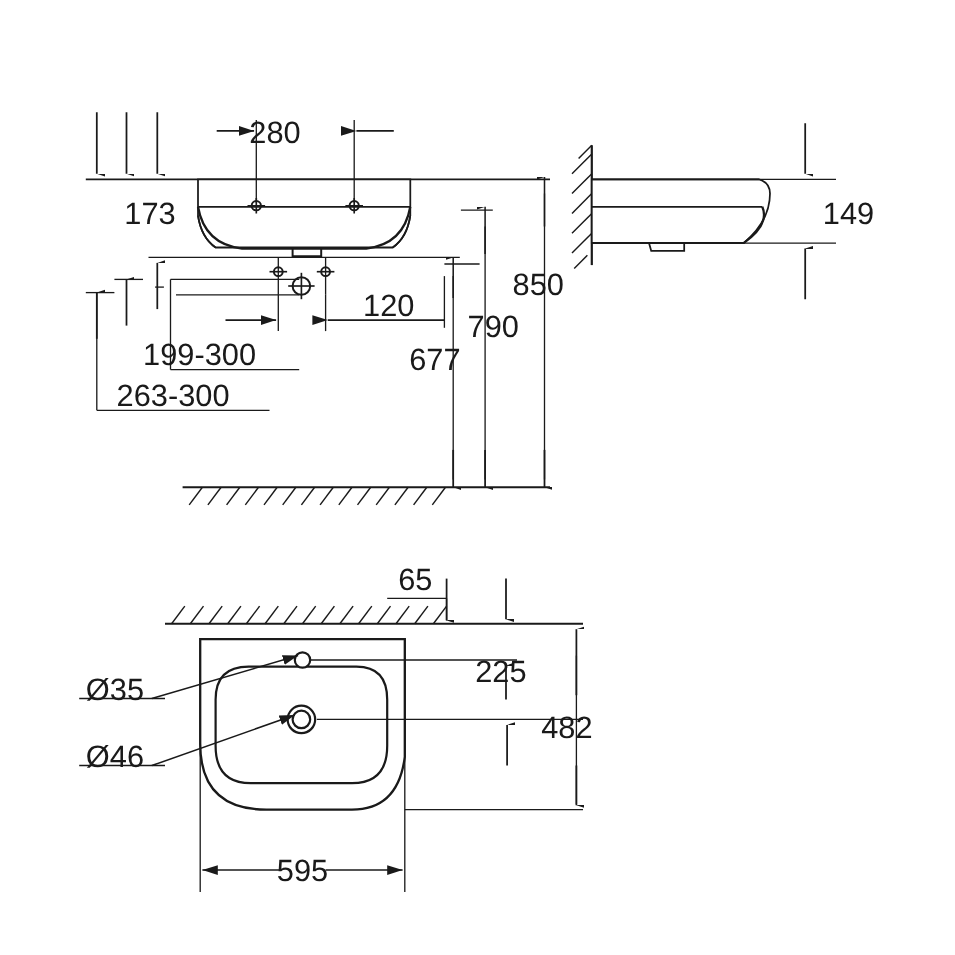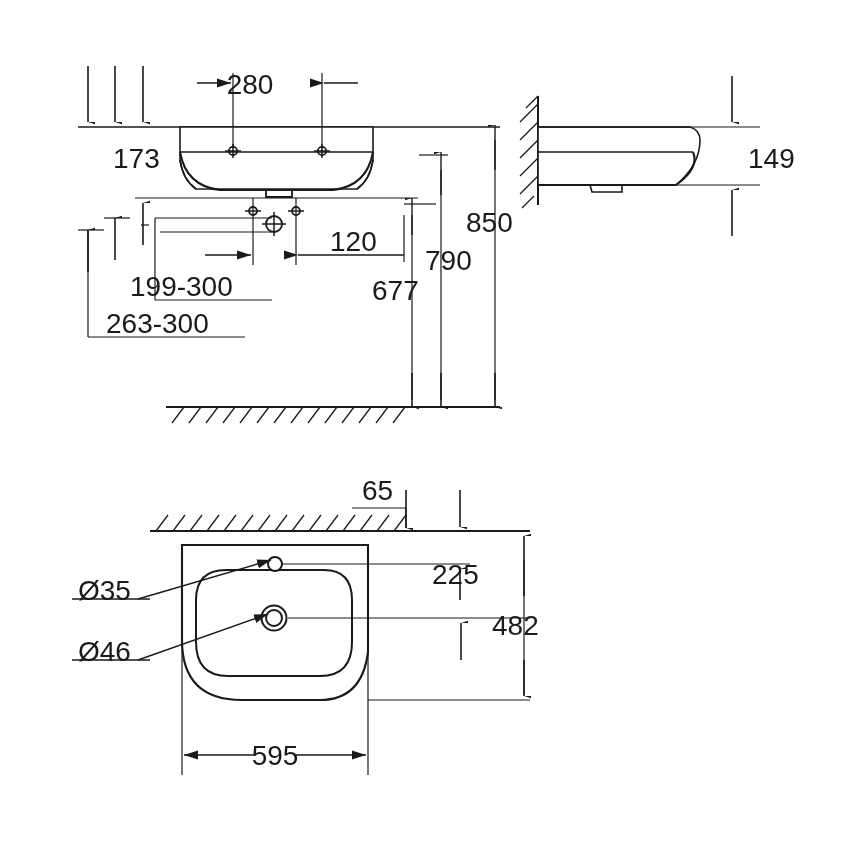--- a/index.html
+++ b/index.html
@@ -1,17 +1,17 @@
 <!DOCTYPE html>
 <html><head>
 <meta charset="utf-8">
 <style>
   html,body{margin:0;padding:0;background:#ffffff;}
   body{width:868px;height:868px;font-family:"Liberation Sans",sans-serif;overflow:hidden;}
-  #stage{position:relative;width:868px;height:648px;background:#fff;}
+  #stage{position:relative;width:868px;height:648px;background:#fff;margin-top:36px;}
   svg{display:block;}
   .dimtext-lg{font-family:"Liberation Sans",sans-serif;font-size:28px;fill:#1a1a1a;}
 </style>
 </head>
 <body>
 
 <div id="stage">
 <svg width="868" height="868" viewBox="0 0 868 868">
   <defs>
     <marker id="arwD" markerWidth="14" markerHeight="14" refX="0" refY="7" orient="auto" markerUnits="userSpaceOnUse">

